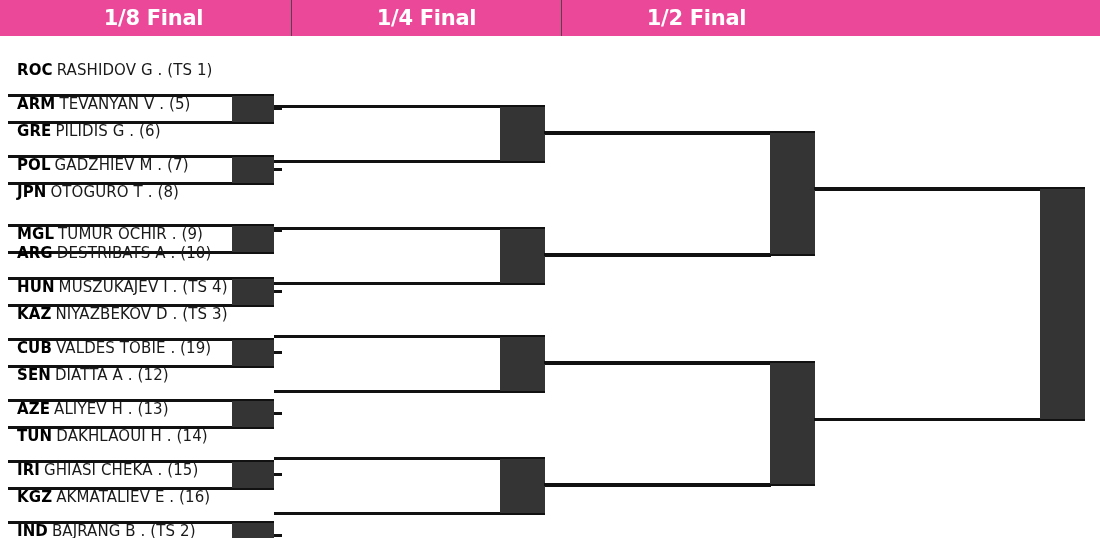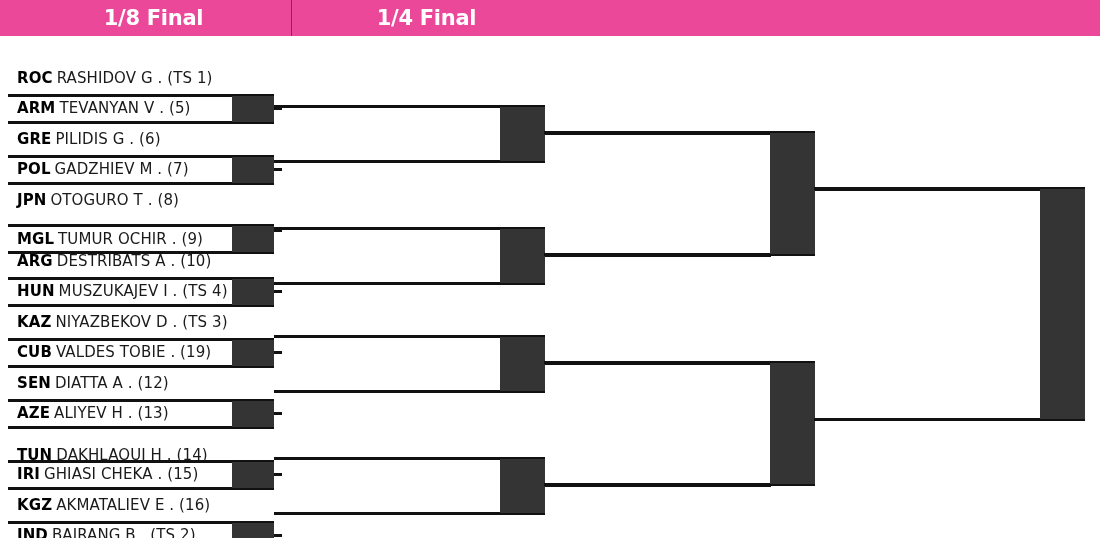--- a/index.html
+++ b/index.html
@@ -40,21 +40,21 @@
     left:8px;
     width:266px;
     height:30px;
     box-sizing:border-box;
   }
   .r1row .namebar{
     position:absolute;
     left:0;top:0;
     width:266px;height:30px;
     box-sizing:border-box;
-    display:flex;align-items:center;
+    display:flex;
     overflow:hidden;
     white-space:nowrap;
   }
   
   .r1row.win .namebar{
     border-top:3px solid #111111;
     border-bottom:3px solid #111111;
     background:#ffffff;
   }
   .r1row .nametext{
@@ -117,20 +117,23 @@
 
 <div id="bracket">
 
   <div class="header" style="background: #ec4899; padding-left: 16px;">
     <div class="hcol c1" style="color: rgb(255, 255, 255);">
       <span>1/8 Final</span>
     </div>
     <div class="hcol c2" style="color: rgb(255, 255, 255); text-align: right;">
       <span>1/4 Final</span>
     </div>
+    <div class="hcol c3" style="color: rgb(255, 255, 255);">
+      <span>1/2 Final</span>
+    </div>
   </div>
 
   <div id="r1host">
       <div class="r1row" style="top: 63px;">
         <div class="namebar">
           <div class="nametext"><span class="noc">ROC</span><span class="athlete">RASHIDOV G . (TS 1)</span></div>
         </div>
       </div>
       <div class="connector" style="left: 266px; top: 107px; width: 16px; background: rgb(17, 17, 17);"></div>
       <div class="r1row win" style="top: 93.5px;">
@@ -192,21 +195,21 @@
           <div class="nametext"><span class="noc">SEN</span><span class="athlete">DIATTA A . (12)</span></div>
         </div>
       </div>
       <div class="connector" style="left: 266px; top: 412px; width: 16px; background: rgb(17, 17, 17);"></div>
       <div class="r1row win" style="top: 398.5px;">
         <div class="namebar">
           <div class="nametext"><span class="noc">AZE</span><span class="athlete">ALIYEV H . (13)</span></div>
         </div>
         <div class="winblock" style="background: rgb(52, 52, 52);"></div>
       </div>
-      <div class="r1row" style="top: 429px; margin-top: 11px;">
+      <div class="r1row" style="top: 429px;">
         <div class="namebar">
           <div class="nametext"><span class="noc">TUN</span><span class="athlete">DAKHLAOUI H . (14)</span></div>
         </div>
       </div>
       <div class="connector" style="left: 266px; top: 473px; width: 16px; background: rgb(17, 17, 17);"></div>
       <div class="r1row win" style="top: 459.5px;">
         <div class="namebar">
           <div class="nametext"><span class="noc">IRI</span><span class="athlete">GHIASI CHEKA . (15)</span></div>
         </div>
         <div class="winblock" style="background: rgb(52, 52, 52);"></div>

